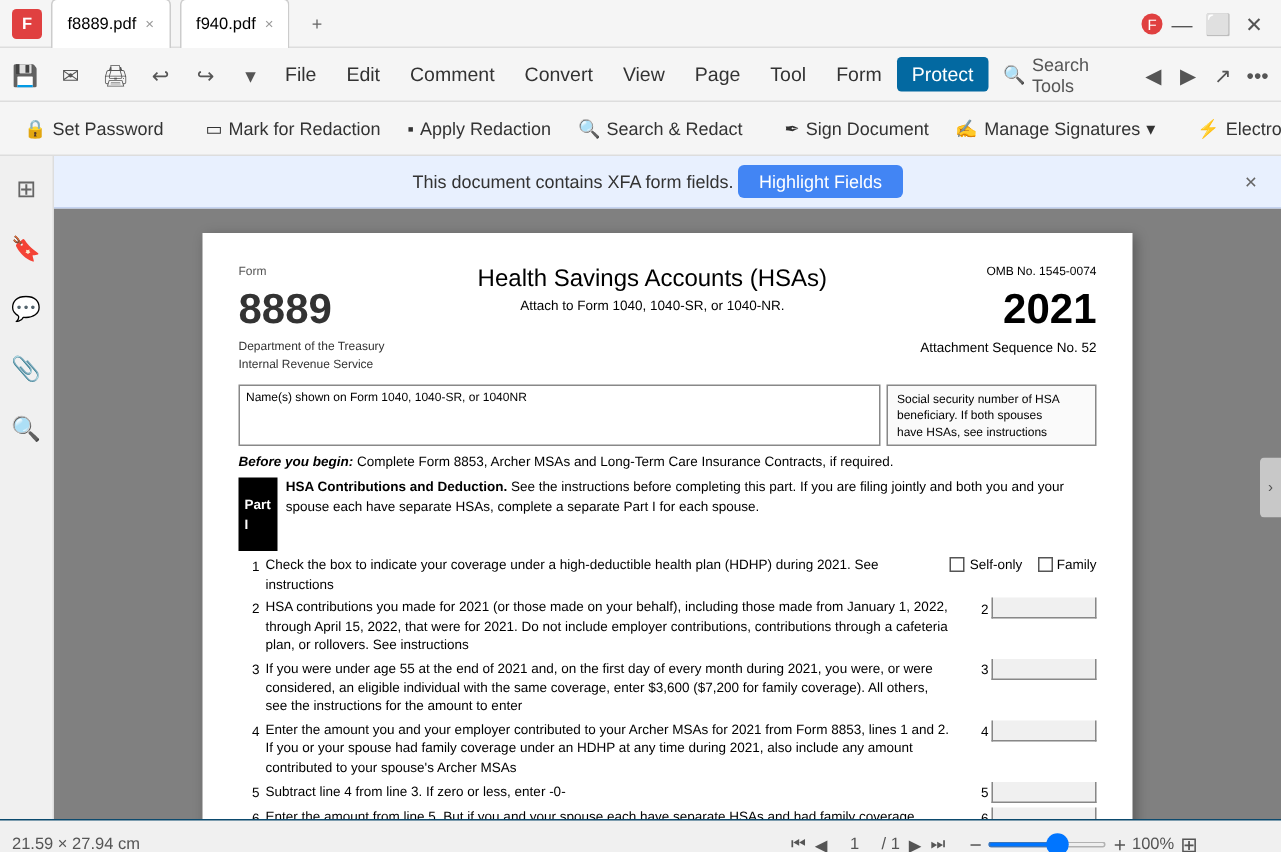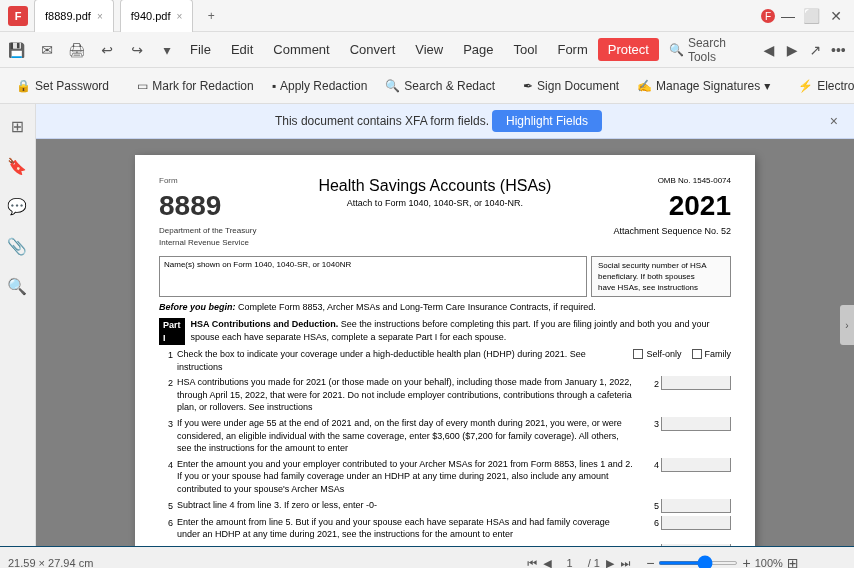--- a/index.html
+++ b/index.html
@@ -12,21 +12,21 @@
     .tab { display: flex; align-items: center; background: white; border: 1px solid #ccc; border-bottom: none; border-radius: 4px 4px 0 0; padding: 16px 10px; font-size: 11px; gap: 6px; height: 28px; }
     .tab.active { background: white; z-index: 1; }
     .tab-close { color: #999; cursor: pointer; font-size: 10px; }
     .tab-new { width: 24px; height: 24px; display: flex; align-items: center; justify-content: center; border-radius: 3px; cursor: pointer; color: #666; }
     .win-btns-rect { display: flex; gap: 4px; align-items: center; }
     .win-rect-btn { width: 20px; height: 20px; display: flex; align-items: center; justify-content: center; color: #555; font-size: 14px; cursor: pointer; }
 
     
     .menubar { display: flex; align-items: center; background: #f5f5f5; height: 36px; padding: 0 4px; border-bottom: 1px solid #ddd; }
     .menu-item { padding: 4px 10px; font-size: 13px; cursor: pointer; border-radius: 3px; color: #333; }
-    .menu-item.active { background: #ef4444; color: white; border-radius: 3px; }
+    .menu-item.active { background: #0369a1; color: white; border-radius: 3px; }
     .menu-sep { flex: 1; }
     .search-tools { display: flex; align-items: center; gap: 4px; padding: 4px 10px; font-size: 12px; color: #555; cursor: pointer; }
     .nav-btn { width: 26px; height: 26px; display: flex; align-items: center; justify-content: center; color: #555; cursor: pointer; font-size: 14px; border-radius: 3px; }
     .toolbar-left { display: flex; align-items: center; gap: 4px; }
 
     
     .toolbar { display: flex; align-items: center; background: #f5f5f5; height: 36px; padding: 0 8px; border-bottom: 1px solid #ddd; gap: 2px; }
     .toolbar-btn { display: flex; align-items: center; gap: 4px; padding: 4px 8px; font-size: 12px; cursor: pointer; border-radius: 3px; color: #333; white-space: nowrap; }
     .toolbar-sep { width: 1px; height: 22px; background: #ddd; margin: 0 4px; }
 
@@ -69,21 +69,21 @@
     .ssn-block { border: 1px solid #888; padding: 3px 6px; font-size: 8px; background: #fafafa; }
     .part-row { display: flex; gap: 4px; align-items: flex-start; margin-bottom: 3px; }
     .row-num { width: 14px; text-align: right; font-size: 9px; padding-top: 1px; flex-shrink: 0; }
     .row-text { flex: 1; font-size: 9px; }
     .row-field { width: 70px; border-left: 1px solid #888; border-right: 1px solid #888; border-bottom: 1px solid #888; height: 14px; background: #f0f0f0; flex-shrink: 0; }
     .row-num-label { width: 20px; text-align: right; font-size: 9px; padding-top: 1px; flex-shrink: 0; }
     .before-begin { font-size: 9px; margin: 4px 0; }
     .checkboxes { display: flex; gap: 10px; align-items: center; }
     .cb-item { display: flex; align-items: center; gap: 3px; font-size: 9px; text-align: center; }
     .cb-box { width: 10px; height: 10px; border: 1px solid #555; display: inline-block; }
-    .section-label { background: black; color: white; font-weight: bold; padding: 1px 4px; font-size: 9px; }
+    .section-label { background: black; color: white; font-weight: bold; padding: 12px 4px; font-size: 9px; }
     .part-header-row { display: flex; align-items: flex-start; gap: 6px; margin-bottom: 3px; }
     .bold { font-weight: bold; }
     .italic { font-style: italic; }
   </style>
 </head>
 <body>
 
 <div class="titlebar">
   <div class="titlebar-left">
     <div class="app-icon">F</div>

